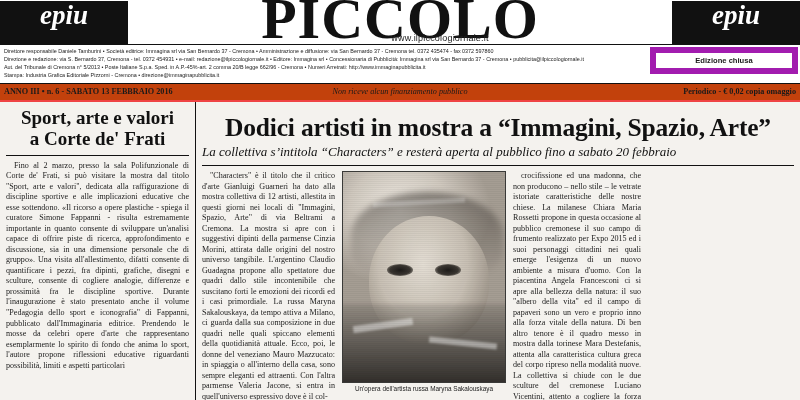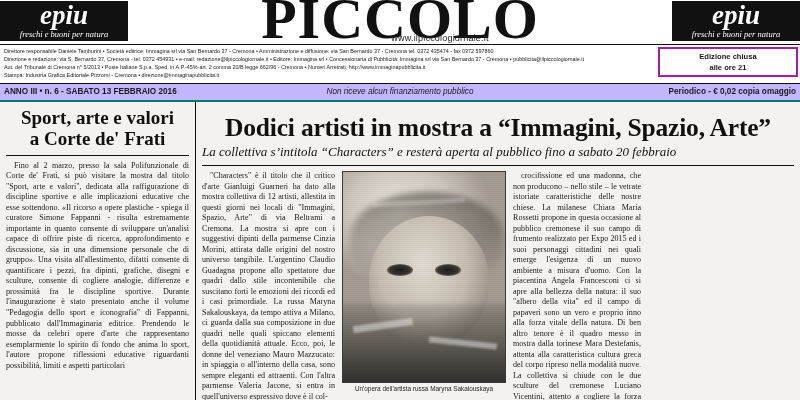--- a/index.html
+++ b/index.html
@@ -51,21 +51,21 @@
     font-family: "Liberation Sans", sans-serif;
     font-size: 9px;
     color: #222;
     letter-spacing: .2px;
     margin-left: 40px;
   }
   .logo-box {
     position: absolute;
     top: 1px;
     width: 128px;
-    height: 40px;
+    height: 56px;
     background: #111;
     color: #fff;
     overflow: hidden;
   }
   .logo-box.left { left: 0; }
   .logo-box.right { right: 0; }
   .logo-word {
     position: absolute;
     top: 0px;
     left: 50%;
@@ -102,37 +102,37 @@
     font-size: 5.4px;
     line-height: 1.5;
     color: #222;
     width: 648px;
   }
   .closed-box {
     position: absolute;
     right: 2px;
     top: 2px;
     width: 136px;
-    border: 2px solid #a21caf;
+    border: 6px solid #a21caf;
     text-align: center;
     font-family: "Liberation Sans", sans-serif;
     font-size: 7.6px;
     line-height: 1.45;
     padding: 2px 0;
     background: #fff;
   }
   .closed-box .b { font-weight: bold; }
 
   
   .issuebar {
     position: relative;
-    background: #c4b5fd;
-    border-bottom: 2px solid #0f766e;
+    background: #c2410c;
+    border-bottom: 2px solid #ef4444;
     height: 16px;
-    font-family: Liberation Sans, sans-serif;
+    font-family: Liberation Serif, serif;
     font-size: 8.2px;
   }
   .issuebar .left {
     position: absolute; left: 4px; top: 3px;
     font-weight: bold;
   }
   .issuebar .center {
     position: absolute; left: 50%; transform: translateX(-50%); top: 3px;
     font-style: italic;
   }
@@ -322,21 +322,20 @@
 
   <div class="colophon">
     <div class="colophon-lines">
       <div>Direttore responsabile Daniele Tamburini • Società editrice: Immagina srl via San Bernardo 37 - Cremona • Amministrazione e diffusione: via San Bernardo 37 - Cremona tel. 0372 435474 - fax 0372 597860</div>
       <div>Direzione e redazione: via S. Bernardo 37, Cremona - tel. 0372 454931 • e-mail: redazione@ilpiccologiornale.it • Editore: Immagina srl • Concessionaria di Pubblicità: Immagina srl via San Bernardo 37 - Cremona • pubblicita@ilpiccologiornale.it</div>
       <div>Aut. del Tribunale di Cremona n° 5/2013 • Poste Italiane S.p.a. Sped. in A.P.-45%-art. 2 comma 20/B legge 662/96 - Cremona • Numeri Arretrati: http://www.immaginapubblicita.it</div>
       <div>Stampa: Industria Grafica Editoriale Pizzorni - Cremona • direzione@immaginapubblicita.it</div>
     </div>
     <div class="closed-box">
       <div class="b">Edizione chiusa</div>
-      <div class="b">alle ore 21</div>
     </div>
   </div>
 
   <div class="issuebar">
     <span class="left">ANNO III • n. 6 - SABATO 13 FEBBRAIO 2016</span>
     <span class="center">Non riceve alcun finanziamento pubblico</span>
     <span class="right">Periodico - € 0,02 copia omaggio</span>
   </div>
 
   <div class="body-grid">

